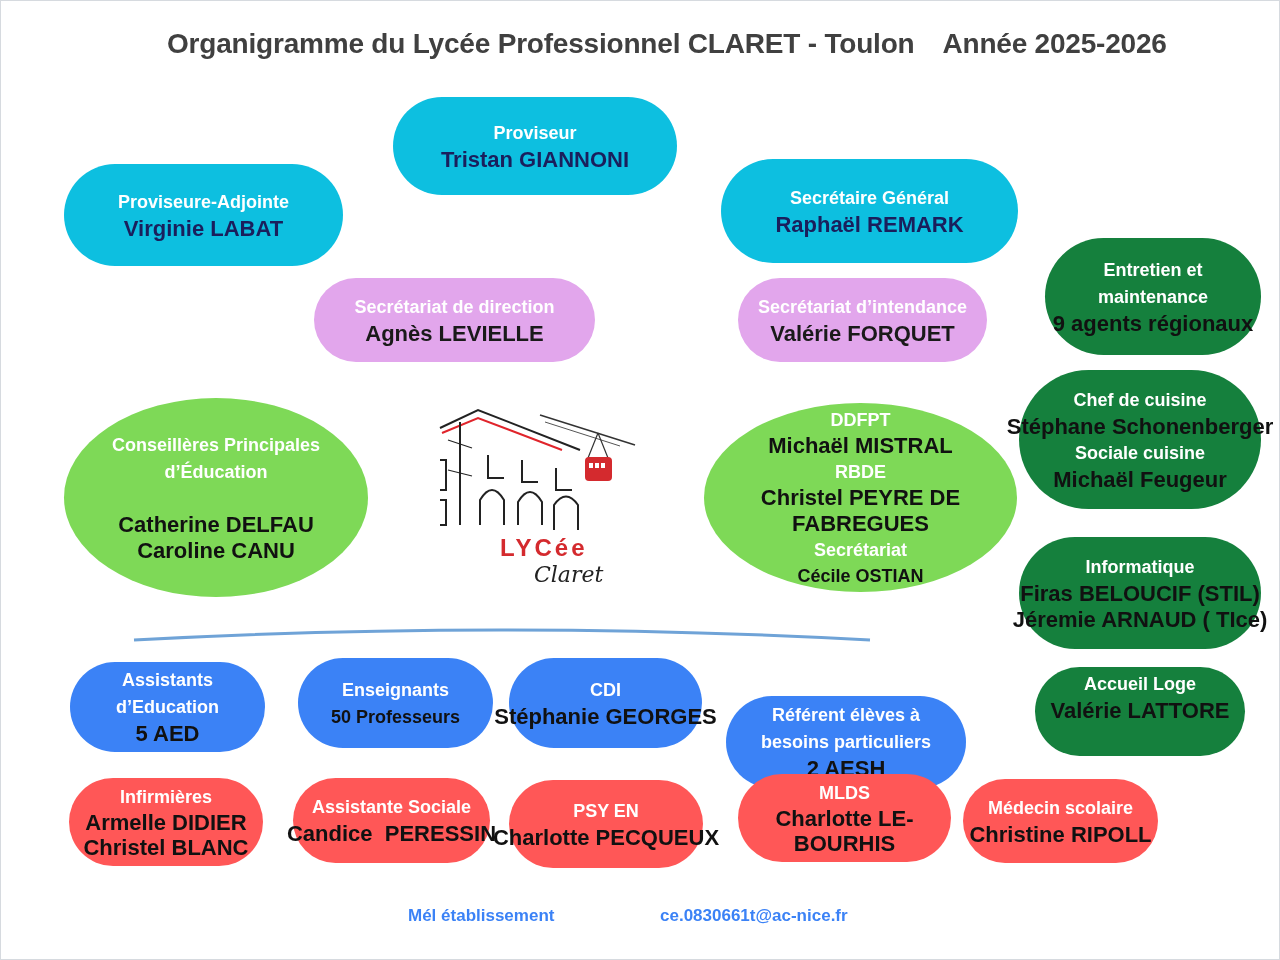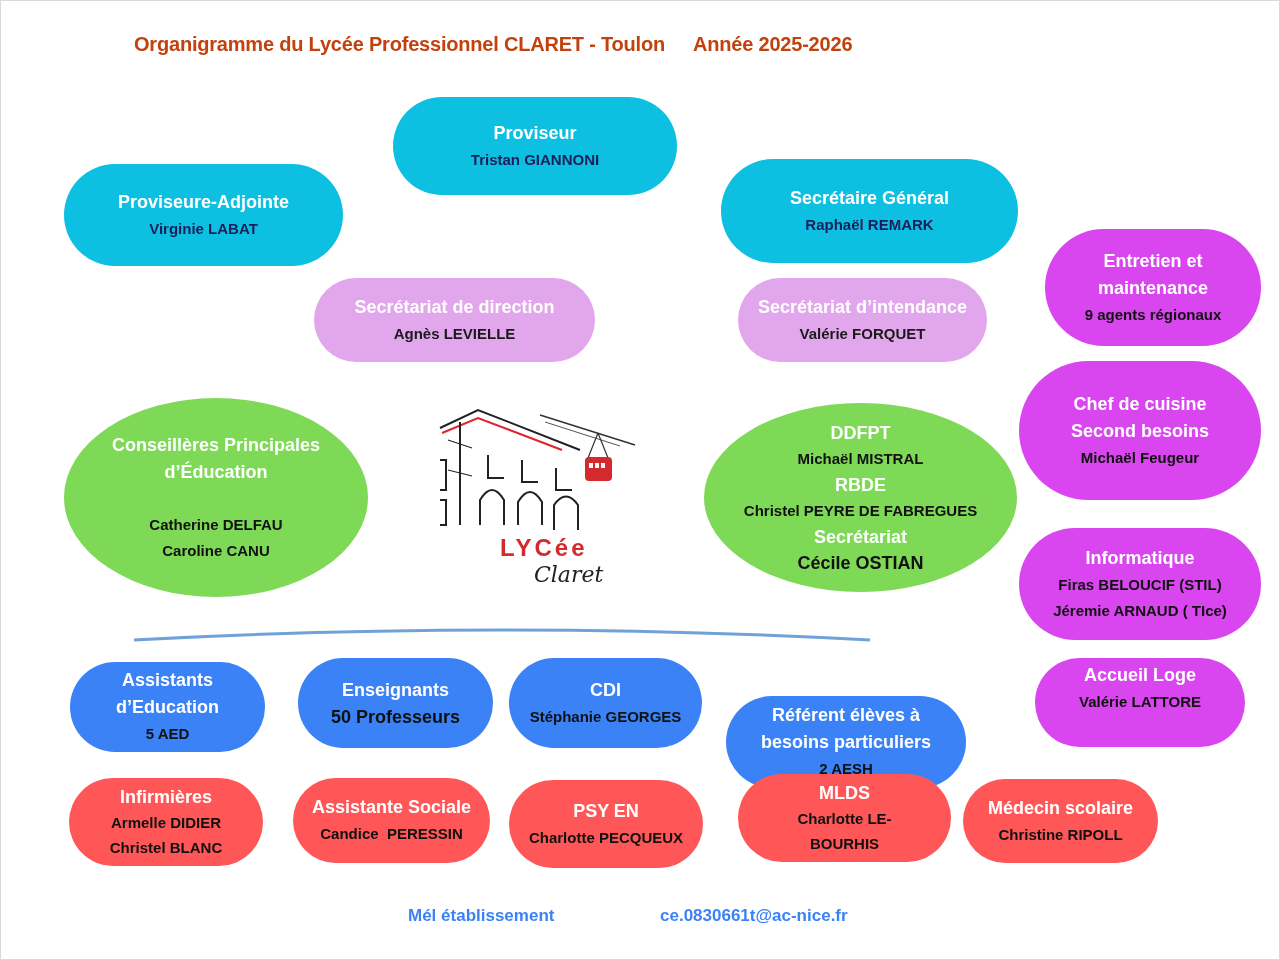--- a/index.html
+++ b/index.html
@@ -6,41 +6,41 @@
   body {
     width: 1280px; height: 960px; position: relative; overflow: hidden;
     background: #ffffff;
     font-family: "Liberation Sans", "DejaVu Sans", sans-serif;
   }
   .frame {
     position: absolute; left: 0; top: 0; width: 1278px; height: 958px;
     border: 1px solid #d6dadf; box-sizing: content-box; pointer-events: none;
   }
   .title {
-    position: absolute; left: 134px; top: 24px; width: 1050px; height: 40px;
-    font-weight: bold; font-size: 20px; color: #c2410c; line-height: 40px;
+    position: absolute; left: 167px; top: 24px; width: 1050px; height: 40px;
+    font-weight: bold; font-size: 28px; color: #404040; line-height: 40px;
     white-space: nowrap; letter-spacing: -0.2px;
   }
   .title .year { margin-left: 28px; }
   .node {
     position: absolute; display: flex; flex-direction: column;
     align-items: center; justify-content: center; text-align: center;
     font-weight: bold; box-sizing: border-box; padding: 0 6px;
   }
   .pill { border-radius: 999px; }
   .ellipse { border-radius: 50%; }
   .role { color: #ffffff; font-size: 18px; line-height: 27px; }
-  .person { font-size: 15px; line-height: 26px; }
+  .person { font-size: 22px; line-height: 26px; }
   .cyan { background: #0dbfe0; }
   .cyan .person { color: #1a1f5c; }
   .violet { background: #e2a6ec; }
   .violet .person { color: #1a1a1a; }
   .green { background: #7ed957; }
   .green .person { color: #111111; }
-  .orange { background: #d946ef; }
+  .orange { background: #15803d; margin-top: 9px; }
   .orange .person { color: #111111; }
   .blue { background: #3b82f6; }
   .blue .person { color: #111111; }
   .red { background: #ff5757; }
   .red .person { color: #111111; }
   .divider {
     position: absolute; left: 130px; top: 620px; width: 745px; height: 30px;
   }
   .logo { position: absolute; left: 430px; top: 400px; width: 210px; height: 190px; }
   .footer {
@@ -132,21 +132,22 @@
 </div>
 
 <div class="node pill orange" style="left:1045px;top:229px;width:216px;height:117px;border-radius:60px;">
   <div class="role">Entretien et</div>
   <div class="role">maintenance</div>
   <div class="person">9 agents régionaux</div>
 </div>
 
 <div class="node pill orange" style="left:1019px;top:361px;width:242px;height:139px;border-radius:70px;padding:0;">
   <div class="role">Chef de cuisine</div>
-  <div class="role">Second besoins</div>
+  <div class="person" style="white-space:nowrap;">Stéphane Schonenberger</div>
+  <div class="role">Sociale cuisine</div>
   <div class="person">Michaël Feugeur</div>
 </div>
 
 <div class="node pill orange" style="left:1019px;top:528px;width:242px;height:112px;border-radius:60px;padding:0;">
   <div class="role">Informatique</div>
   <div class="person" style="white-space:nowrap;">Firas BELOUCIF (STIL)</div>
   <div class="person" style="white-space:nowrap;">Jéremie ARNAUD ( TIce)</div>
 </div>
 
 <div class="node pill orange" style="left:1035px;top:658px;width:210px;height:89px;justify-content:flex-start;padding-top:4px;">

